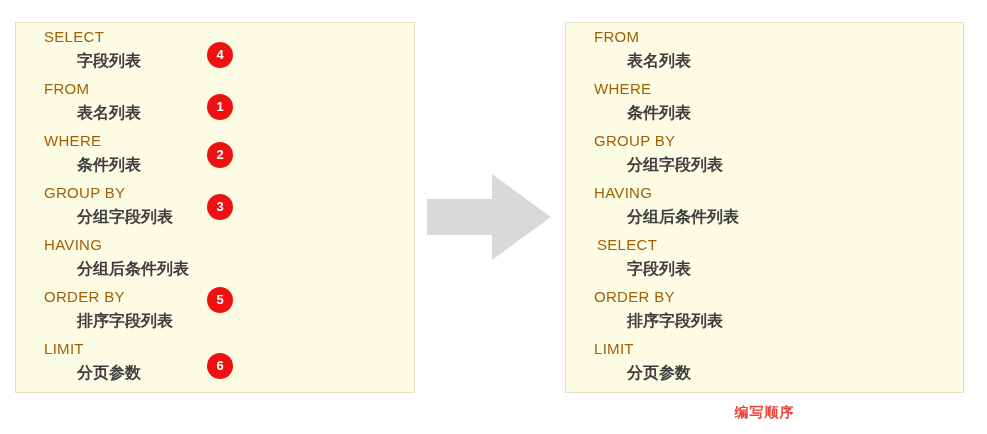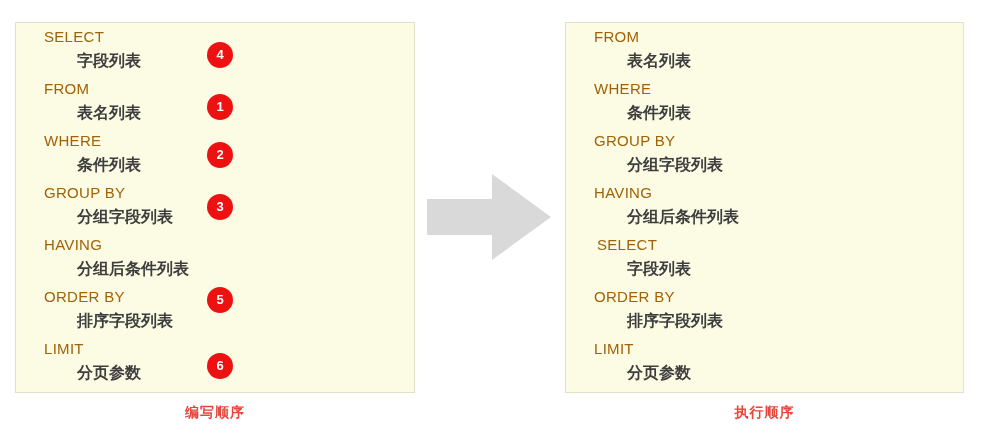--- a/index.html
+++ b/index.html
@@ -193,16 +193,15 @@
         <span class="val" style="top:24px;">排序字段列表</span>
       </div>
       <div class="clause" style="top:318px;">
         <span class="kw" style="top:0px;">LIMIT</span>
         <span class="val" style="top:24px;">分页参数</span>
       </div>
 
     </div>
   </div>
 
-  <div class="caption caption-left">编写顺序</div>
-  <div class="caption caption-right">执行顺序</div>
+  <div class="caption caption-right">编写顺序</div>
 
 </div>
 
 </body></html>

